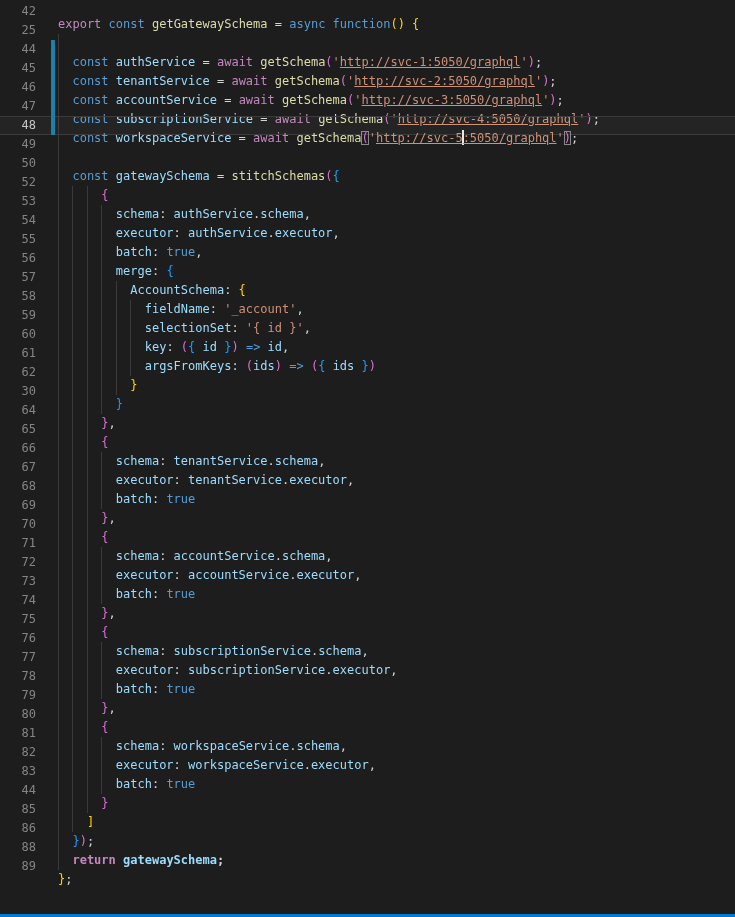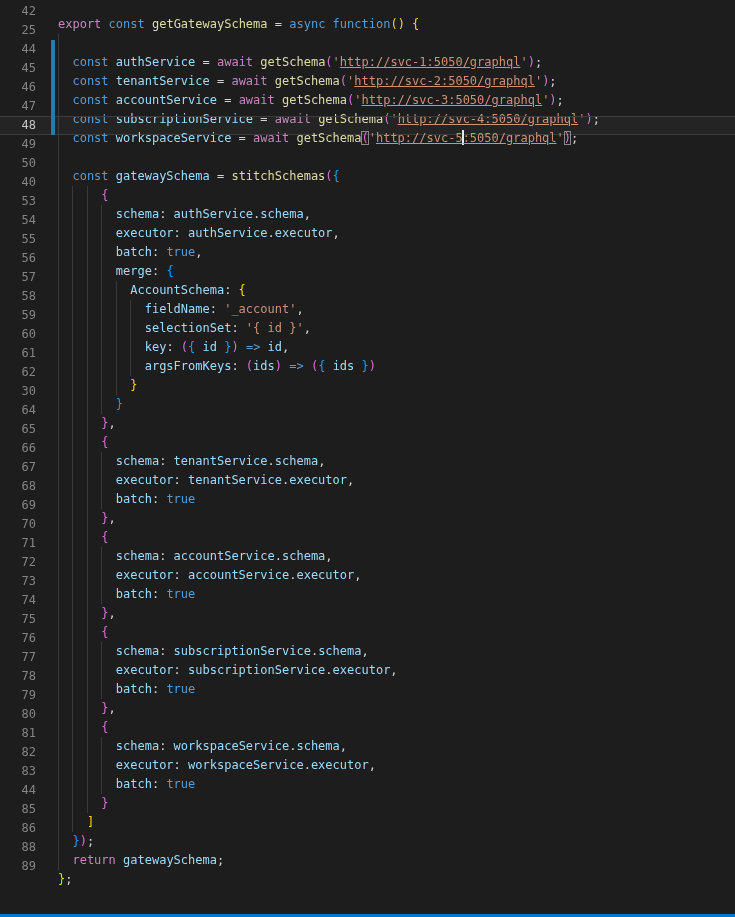--- a/index.html
+++ b/index.html
@@ -48,21 +48,21 @@
   <div class="lines">
       <div class="row"><span class="lnum">42</span><span class="code"><span class="tokens" style="padding-left: 0px;"><span class="k1">export</span><span class="pu"> </span><span class="k2">const</span><span class="pu"> </span><span class="fn">getGatewaySchema</span><span class="pu"> = </span><span class="k2">async</span><span class="pu"> </span><span class="k2">function</span><span class="b1">(</span><span class="b1">)</span><span class="pu"> </span><span class="b1">{</span></span></span></div>
       <div class="row"><span class="lnum">25</span><span class="code"><span class="guide" style="left: 0px;"></span><span class="tokens" style="padding-left: 14.4494px;"></span></span></div>
       <div class="row"><span class="lnum">44</span><span class="modbar"></span><span class="code"><span class="guide" style="left: 0px;"></span><span class="tokens" style="padding-left: 14.4494px;"><span class="k2">const</span><span class="pu"> </span><span class="vr">authService</span><span class="pu"> = </span><span class="k1">await</span><span class="pu"> </span><span class="fn">getSchema</span><span class="b2">(</span><span class="st">'</span><span class="ur">http://svc-1:5050/graphql</span><span class="st">'</span><span class="b2">)</span><span class="pu">;</span></span></span></div>
       <div class="row"><span class="lnum">45</span><span class="modbar"></span><span class="code"><span class="guide" style="left: 0px;"></span><span class="tokens" style="padding-left: 14.4494px;"><span class="k2">const</span><span class="pu"> </span><span class="vr">tenantService</span><span class="pu"> = </span><span class="k1">await</span><span class="pu"> </span><span class="fn">getSchema</span><span class="b2">(</span><span class="st">'</span><span class="ur">http://svc-2:5050/graphql</span><span class="st">'</span><span class="b2">)</span><span class="pu">;</span></span></span></div>
       <div class="row"><span class="lnum">46</span><span class="modbar"></span><span class="code"><span class="guide" style="left: 0px;"></span><span class="tokens" style="padding-left: 14.4494px;"><span class="k2">const</span><span class="pu"> </span><span class="vr">accountService</span><span class="pu"> = </span><span class="k1">await</span><span class="pu"> </span><span class="fn">getSchema</span><span class="b2">(</span><span class="st">'</span><span class="ur">http://svc-3:5050/graphql</span><span class="st">'</span><span class="b2">)</span><span class="pu">;</span></span></span></div>
       <div class="row"><span class="lnum">47</span><span class="modbar"></span><span class="code"><span class="guide" style="left: 0px;"></span><span class="tokens" style="padding-left: 14.4494px;"><span class="k2">const</span><span class="pu"> </span><span class="vr">subscriptionService</span><span class="pu"> = </span><span class="k1">await</span><span class="pu"> </span><span class="fn">getSchema</span><span class="b2">(</span><span class="st">'</span><span class="ur">http://svc-4:5050/graphql</span><span class="st">'</span><span class="b2">)</span><span class="pu">;</span></span></span></div>
       <div class="row current"><span class="lnum">48</span><span class="modbar"></span><span class="code"><span class="guide" style="left: 0px;"></span><span class="tokens" style="padding-left: 14.4494px;"><span class="k2">const</span><span class="pu"> </span><span class="vr">workspaceService</span><span class="pu"> = </span><span class="k1">await</span><span class="pu"> </span><span class="fn">getSchema</span><span class="b2 mb">(</span><span class="st">'</span><span class="ur">http://svc-5</span><span class="cur"></span><span class="ur">:5050/graphql</span><span class="st">'</span><span class="b2 mb">)</span><span class="pu">;</span></span></span></div>
       <div class="row"><span class="lnum">49</span><span class="code"><span class="guide" style="left: 0px;"></span><span class="tokens" style="padding-left: 14.4494px;"></span></span></div>
       <div class="row"><span class="lnum">50</span><span class="code"><span class="guide" style="left: 0px;"></span><span class="tokens" style="padding-left: 14.4494px;"><span class="k2">const</span><span class="pu"> </span><span class="vr">gatewaySchema</span><span class="pu"> = </span><span class="fn">stitchSchemas</span><span class="b2">(</span><span class="b3">{</span></span></span></div>
-      <div class="row"><span class="lnum">40</span><span class="code"><span class="guide" style="left: 0px;"></span><span class="guide" style="left: 14.4494px;"></span><span class="guide" style="left: 28.8988px;"></span><span class="tokens" style="padding-left: 43.3482px;"><span class="b2">{</span></span></span></div>
+      <div class="row"><span class="lnum">52</span><span class="code"><span class="guide" style="left: 0px;"></span><span class="guide" style="left: 14.4494px;"></span><span class="guide" style="left: 28.8988px;"></span><span class="tokens" style="padding-left: 43.3482px;"><span class="b2">{</span></span></span></div>
       <div class="row"><span class="lnum">53</span><span class="code"><span class="guide" style="left: 0px;"></span><span class="guide" style="left: 14.4494px;"></span><span class="guide" style="left: 28.8988px;"></span><span class="guide" style="left: 43.3482px;"></span><span class="tokens" style="padding-left: 57.7976px;"><span class="vr">schema</span><span class="pu">: </span><span class="vr">authService</span><span class="pu">.</span><span class="vr">schema</span><span class="pu">,</span></span></span></div>
       <div class="row"><span class="lnum">54</span><span class="code"><span class="guide" style="left: 0px;"></span><span class="guide" style="left: 14.4494px;"></span><span class="guide" style="left: 28.8988px;"></span><span class="guide" style="left: 43.3482px;"></span><span class="tokens" style="padding-left: 57.7976px;"><span class="vr">executor</span><span class="pu">: </span><span class="vr">authService</span><span class="pu">.</span><span class="vr">executor</span><span class="pu">,</span></span></span></div>
       <div class="row"><span class="lnum">55</span><span class="code"><span class="guide" style="left: 0px;"></span><span class="guide" style="left: 14.4494px;"></span><span class="guide" style="left: 28.8988px;"></span><span class="guide" style="left: 43.3482px;"></span><span class="tokens" style="padding-left: 57.7976px;"><span class="vr">batch</span><span class="pu">: </span><span class="k2">true</span><span class="pu">,</span></span></span></div>
       <div class="row"><span class="lnum">56</span><span class="code"><span class="guide" style="left: 0px;"></span><span class="guide" style="left: 14.4494px;"></span><span class="guide" style="left: 28.8988px;"></span><span class="guide" style="left: 43.3482px;"></span><span class="tokens" style="padding-left: 57.7976px;"><span class="vr">merge</span><span class="pu">: </span><span class="b3">{</span></span></span></div>
       <div class="row"><span class="lnum">57</span><span class="code"><span class="guide" style="left: 0px;"></span><span class="guide" style="left: 14.4494px;"></span><span class="guide" style="left: 28.8988px;"></span><span class="guide" style="left: 43.3482px;"></span><span class="guide" style="left: 57.7976px;"></span><span class="tokens" style="padding-left: 72.247px;"><span class="vr">AccountSchema</span><span class="pu">: </span><span class="b1">{</span></span></span></div>
       <div class="row"><span class="lnum">58</span><span class="code"><span class="guide" style="left: 0px;"></span><span class="guide" style="left: 14.4494px;"></span><span class="guide" style="left: 28.8988px;"></span><span class="guide" style="left: 43.3482px;"></span><span class="guide" style="left: 57.7976px;"></span><span class="guide" style="left: 72.247px;"></span><span class="tokens" style="padding-left: 86.6964px;"><span class="vr">fieldName</span><span class="pu">: </span><span class="st">'_account'</span><span class="pu">,</span></span></span></div>
       <div class="row"><span class="lnum">59</span><span class="code"><span class="guide" style="left: 0px;"></span><span class="guide" style="left: 14.4494px;"></span><span class="guide" style="left: 28.8988px;"></span><span class="guide" style="left: 43.3482px;"></span><span class="guide" style="left: 57.7976px;"></span><span class="guide" style="left: 72.247px;"></span><span class="tokens" style="padding-left: 86.6964px;"><span class="vr">selectionSet</span><span class="pu">: </span><span class="st">'{ id }'</span><span class="pu">,</span></span></span></div>
       <div class="row"><span class="lnum">60</span><span class="code"><span class="guide" style="left: 0px;"></span><span class="guide" style="left: 14.4494px;"></span><span class="guide" style="left: 28.8988px;"></span><span class="guide" style="left: 43.3482px;"></span><span class="guide" style="left: 57.7976px;"></span><span class="guide" style="left: 72.247px;"></span><span class="tokens" style="padding-left: 86.6964px;"><span class="vr">key</span><span class="pu">: </span><span class="b2">(</span><span class="b3">{</span><span class="pu"> </span><span class="vr">id</span><span class="pu"> </span><span class="b3">}</span><span class="b2">)</span><span class="pu"> </span><span class="k2">=&gt;</span><span class="pu"> </span><span class="vr">id</span><span class="pu">,</span></span></span></div>
       <div class="row"><span class="lnum">61</span><span class="code"><span class="guide" style="left: 0px;"></span><span class="guide" style="left: 14.4494px;"></span><span class="guide" style="left: 28.8988px;"></span><span class="guide" style="left: 43.3482px;"></span><span class="guide" style="left: 57.7976px;"></span><span class="guide" style="left: 72.247px;"></span><span class="tokens" style="padding-left: 86.6964px;"><span class="vr">argsFromKeys</span><span class="pu">: </span><span class="b2">(</span><span class="vr">ids</span><span class="b2">)</span><span class="pu"> </span><span class="k2">=&gt;</span><span class="pu"> </span><span class="b2">(</span><span class="b3">{</span><span class="pu"> </span><span class="vr">ids</span><span class="pu"> </span><span class="b3">}</span><span class="b2">)</span></span></span></div>
       <div class="row"><span class="lnum">62</span><span class="code"><span class="guide" style="left: 0px;"></span><span class="guide" style="left: 14.4494px;"></span><span class="guide" style="left: 28.8988px;"></span><span class="guide" style="left: 43.3482px;"></span><span class="guide" style="left: 57.7976px;"></span><span class="tokens" style="padding-left: 72.247px;"><span class="b1">}</span></span></span></div>
@@ -83,17 +83,17 @@
       <div class="row"><span class="lnum">77</span><span class="code"><span class="guide" style="left: 0px;"></span><span class="guide" style="left: 14.4494px;"></span><span class="guide" style="left: 28.8988px;"></span><span class="guide" style="left: 43.3482px;"></span><span class="tokens" style="padding-left: 57.7976px;"><span class="vr">executor</span><span class="pu">: </span><span class="vr">subscriptionService</span><span class="pu">.</span><span class="vr">executor</span><span class="pu">,</span></span></span></div>
       <div class="row"><span class="lnum">78</span><span class="code"><span class="guide" style="left: 0px;"></span><span class="guide" style="left: 14.4494px;"></span><span class="guide" style="left: 28.8988px;"></span><span class="guide" style="left: 43.3482px;"></span><span class="tokens" style="padding-left: 57.7976px;"><span class="vr">batch</span><span class="pu">: </span><span class="k2">true</span></span></span></div>
       <div class="row"><span class="lnum">79</span><span class="code"><span class="guide" style="left: 0px;"></span><span class="guide" style="left: 14.4494px;"></span><span class="guide" style="left: 28.8988px;"></span><span class="tokens" style="padding-left: 43.3482px;"><span class="b2">}</span><span class="pu">,</span></span></span></div>
       <div class="row"><span class="lnum">80</span><span class="code"><span class="guide" style="left: 0px;"></span><span class="guide" style="left: 14.4494px;"></span><span class="guide" style="left: 28.8988px;"></span><span class="tokens" style="padding-left: 43.3482px;"><span class="b2">{</span></span></span></div>
       <div class="row"><span class="lnum">81</span><span class="code"><span class="guide" style="left: 0px;"></span><span class="guide" style="left: 14.4494px;"></span><span class="guide" style="left: 28.8988px;"></span><span class="guide" style="left: 43.3482px;"></span><span class="tokens" style="padding-left: 57.7976px;"><span class="vr">schema</span><span class="pu">: </span><span class="vr">workspaceService</span><span class="pu">.</span><span class="vr">schema</span><span class="pu">,</span></span></span></div>
       <div class="row"><span class="lnum">82</span><span class="code"><span class="guide" style="left: 0px;"></span><span class="guide" style="left: 14.4494px;"></span><span class="guide" style="left: 28.8988px;"></span><span class="guide" style="left: 43.3482px;"></span><span class="tokens" style="padding-left: 57.7976px;"><span class="vr">executor</span><span class="pu">: </span><span class="vr">workspaceService</span><span class="pu">.</span><span class="vr">executor</span><span class="pu">,</span></span></span></div>
       <div class="row"><span class="lnum">83</span><span class="code"><span class="guide" style="left: 0px;"></span><span class="guide" style="left: 14.4494px;"></span><span class="guide" style="left: 28.8988px;"></span><span class="guide" style="left: 43.3482px;"></span><span class="tokens" style="padding-left: 57.7976px;"><span class="vr">batch</span><span class="pu">: </span><span class="k2">true</span></span></span></div>
       <div class="row"><span class="lnum">44</span><span class="code"><span class="guide" style="left: 0px;"></span><span class="guide" style="left: 14.4494px;"></span><span class="guide" style="left: 28.8988px;"></span><span class="tokens" style="padding-left: 43.3482px;"><span class="b2">}</span></span></span></div>
       <div class="row"><span class="lnum">85</span><span class="code"><span class="guide" style="left: 0px;"></span><span class="guide" style="left: 14.4494px;"></span><span class="tokens" style="padding-left: 28.8988px;"><span class="b1">]</span></span></span></div>
       <div class="row"><span class="lnum">86</span><span class="code"><span class="guide" style="left: 0px;"></span><span class="tokens" style="padding-left: 14.4494px;"><span class="b3">}</span><span class="b2">)</span><span class="pu">;</span></span></span></div>
-      <div class="row"><span class="lnum">88</span><span class="code"><span class="guide" style="left: 0px;"></span><span class="tokens" style="padding-left: 14.4494px;"><span class="k1">return</span><span class="pu"> </span><span class="vr">gatewaySchema</span><span class="pu">;</span></span></span></div>
+      <div class="row"><span class="lnum">88</span><span class="code"><span class="guide" style="left: 0px;"></span><span class="tokens" style="padding-left: 14.4494px; font-weight: bold;"><span class="k1">return</span><span class="pu"> </span><span class="vr">gatewaySchema</span><span class="pu">;</span></span></span></div>
       <div class="row"><span class="lnum">89</span><span class="code"><span class="tokens" style="padding-left: 0px;"><span class="b1">}</span><span class="pu">;</span></span></span></div>
     </div>
   <div class="bottombar"></div>
 </div>
 
 </body></html>

